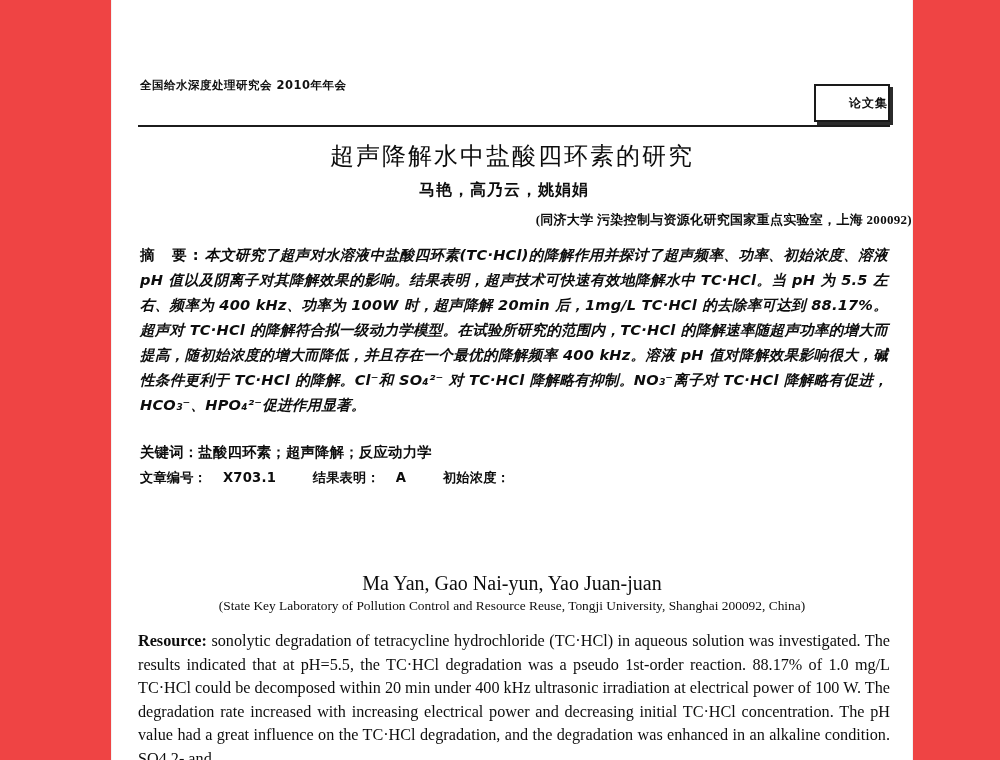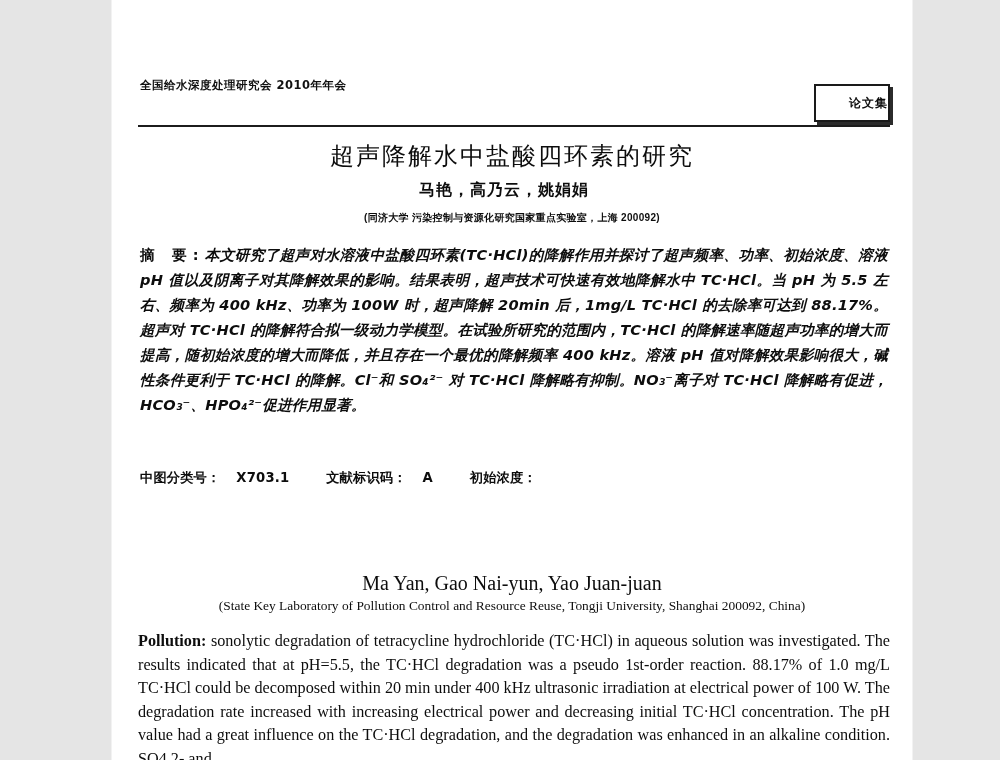--- a/index.html
+++ b/index.html
@@ -11,21 +11,21 @@
     width: 1000px;
     height: 760px;
     overflow: hidden;
     font-family: "Liberation Serif", serif;
     color: #0d0d0d;
   }
   .page {
     position: relative;
     width: 1000px;
     height: 760px;
-    background: #e5e5e5;
+    background: #ef4444;
   }
   .scan {
     position: absolute;
     left: 112px;
     top: 0;
     width: 800px;
     height: 760px;
     background: #ffffff;
     box-shadow: 0 0 0 1px #f2f2f2;
   }
@@ -83,24 +83,24 @@
     text-align: center;
     font-family: "DejaVu Sans", sans-serif;
     font-weight: bold;
     font-size: 16px;
     letter-spacing: 1px;
   }
   .affil-cn {
     position: absolute;
     left: 0; right: 0;
     top: 211px;
-    text-align: center;
-    font-family: Liberation Sans, sans-serif;
-    font-weight: bold;
-    font-size: 10px;
+    text-align: right;
+    font-family: Liberation Serif, serif;
+    font-weight: bold;
+    font-size: 13px;
     letter-spacing: 0.3px;
   }
 
   .abstract-cn {
     position: absolute;
     left: 28px;
     right: 24px;
     top: 242px;
     font-family: "DejaVu Sans", sans-serif;
     font-style: italic;
@@ -194,30 +194,31 @@
     <div class="rule"></div>
 
     <div class="title-cn">超声降解水中盐酸四环素的研究</div>
     <div class="authors-cn">马艳，高乃云，姚娟娟</div>
     <div class="affil-cn">(同济大学 污染控制与资源化研究国家重点实验室，上海 200092)</div>
 
     <div class="abstract-cn">
       <span class="lbl">摘 要:</span><span>本文研究了超声对水溶液中盐酸四环素(TC·HCl)的降解作用并探讨了超声频率、功率、初始浓度、溶液 pH 值以及阴离子对其降解效果的影响。结果表明，超声技术可快速有效地降解水中 TC·HCl。当 pH 为 5.5 左右、频率为 400 kHz、功率为 100W 时，超声降解 20min 后，1mg/L TC·HCl 的去除率可达到 88.17%。超声对 TC·HCl 的降解符合拟一级动力学模型。在试验所研究的范围内，TC·HCl 的降解速率随超声功率的增大而提高，随初始浓度的增大而降低，并且存在一个最优的降解频率 400 kHz。溶液 pH 值对降解效果影响很大，碱性条件更利于 TC·HCl 的降解。Cl⁻和 SO₄²⁻ 对 TC·HCl 降解略有抑制。NO₃⁻离子对 TC·HCl 降解略有促进，HCO₃⁻、HPO₄²⁻促进作用显著。</span>
     </div>
 
+    <div class="keywords-cn">关键词：盐酸四环素；超声降解；反应动力学</div>
 
     <div class="clc-cn">
-      <span><span>中图分类号：</span><span>X703.1</span></span>
-      <span><span>文献标识码：</span><span>A</span></span>
+      <span><span>文章编号：</span><span>X703.1</span></span>
+      <span><span>结果表明：</span><span>A</span></span>
       <span>初始浓度：</span>
     </div>
 
     <div class="authors-en">Ma Yan, Gao Nai-yun, Yao Juan-juan</div>
     <div class="affil-en">(State Key Laboratory of Pollution Control and Resource Reuse, Tongji University, Shanghai 200092, China)</div>
 
     <div class="abstract-en">
-      <b>Pollution:</b>
+      <b>Resource:</b>
       <span>sonolytic degradation of tetracycline hydrochloride (TC·HCl) in aqueous solution was investigated. The results indicated that at pH=5.5, the TC·HCl degradation was a pseudo 1st-order reaction. 88.17% of 1.0 mg/L TC·HCl could be decomposed within 20 min under 400 kHz ultrasonic irradiation at electrical power of 100 W. The degradation rate increased with increasing electrical power and decreasing initial TC·HCl concentration. The pH value had a great influence on the TC·HCl degradation, and the degradation was enhanced in an alkaline condition. SO4 2- and</span>
     </div>
 
     <div class="fade-bottom"></div>
   </div>
 </div>
 
 </body></html>

